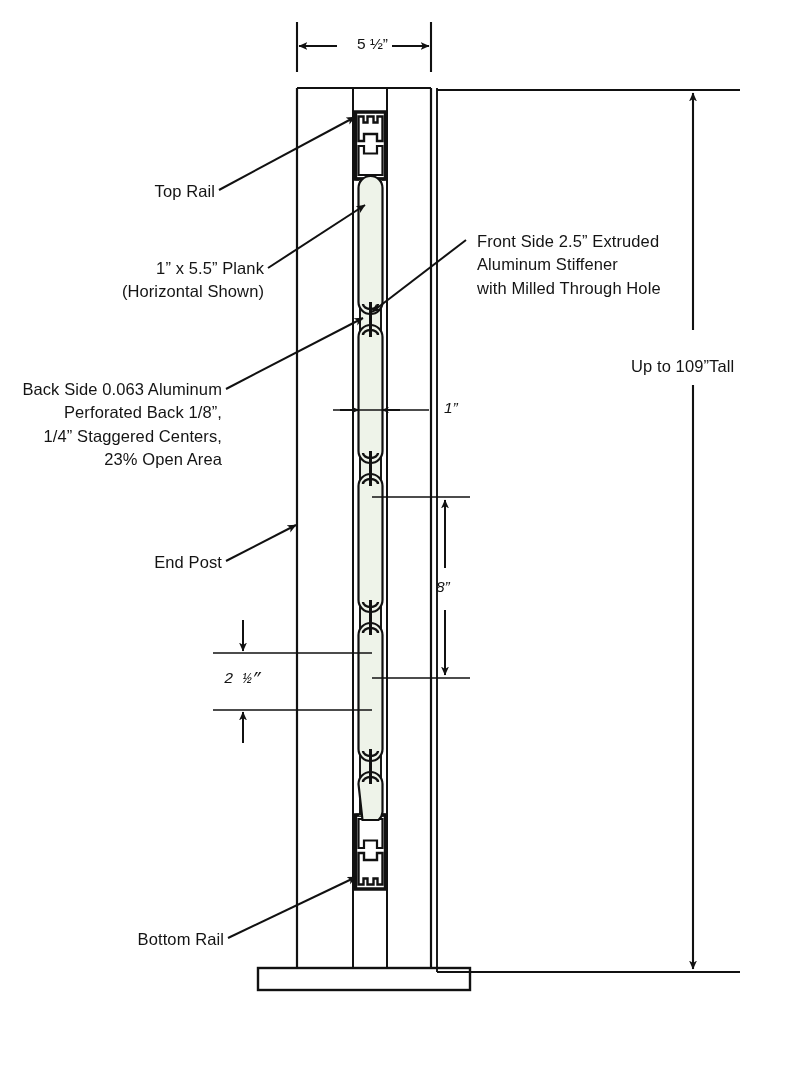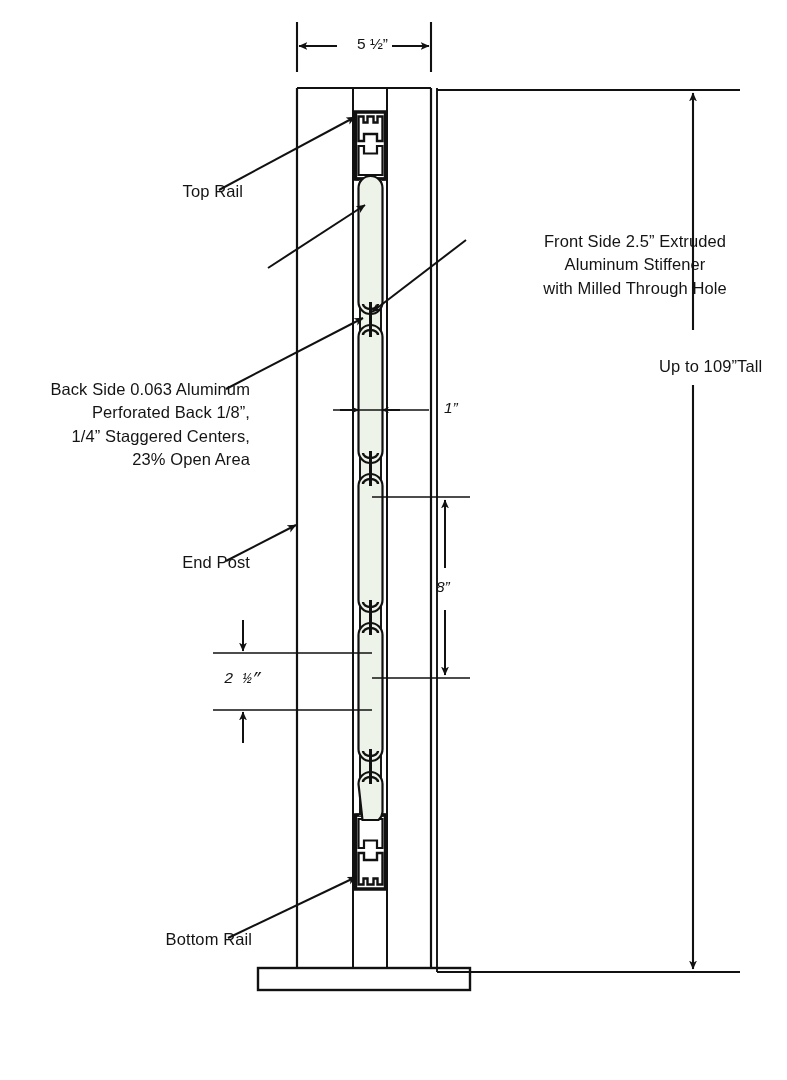--- a/index.html
+++ b/index.html
@@ -1,23 +1,23 @@
 <!DOCTYPE html>
 <html><head>
 <meta charset="utf-8">
 <style>
   html,body{margin:0;padding:0;background:#ffffff;}
   body{width:787px;height:1080px;position:relative;overflow:hidden;
        font-family:"Liberation Sans","DejaVu Sans",sans-serif;color:#111;}
   #stage{position:absolute;left:0;top:0;width:787px;height:1080px;}
   svg#dwg{position:absolute;left:0;top:0;width:787px;height:1080px;}
   .lbl{position:absolute;font-size:16.5px;line-height:1.42;color:#141414;
-       white-space:pre;letter-spacing:.1px;padding-left:28px;}
+       white-space:pre;letter-spacing:.1px;}
   .lbl.r{text-align:right;}
-  .lbl.l{text-align:center;}
+  .lbl.l{text-align:left;}
   .dim{position:absolute;font-size:15.5px;color:#141414;white-space:nowrap;}
   .dim.i{font-style:italic;}
 </style>
 </head>
 <body>
 
 <div id="stage">
 
 <svg id="dwg" viewBox="0 0 787 1080">
   <defs>
@@ -155,20 +155,22 @@
       <line x1="226" y1="389" x2="363" y2="318" marker-end="url(#ar)"></line>
       <line x1="466" y1="240" x2="372" y2="312" marker-end="url(#ar)"></line>
       <line x1="226" y1="561" x2="296" y2="525" marker-end="url(#ar)"></line>
       <line x1="228" y1="938" x2="356" y2="877" marker-end="url(#ar)"></line>
     </g>
   </g>
 </svg>
 
 <div class="lbl r" style="left:0;top:180px;width:215px;"><span>Top Rail</span></div>
 
+<div class="lbl r" style="left:0;top:257px;width:264px;"><span>1” x 5.5” Plank
+(Horizontal Shown)</span></div>
 
 <div class="lbl r" style="left:0;top:378px;width:222px;"><span>Back Side 0.063 Aluminum
 Perforated Back 1/8”,
 1/4” Staggered Centers,
 23% Open Area</span></div>
 
 <div class="lbl l" style="left:477px;top:230px;width:260px;"><span>Front Side 2.5” Extruded
 Aluminum Stiffener
 with Milled Through Hole</span></div>
 

